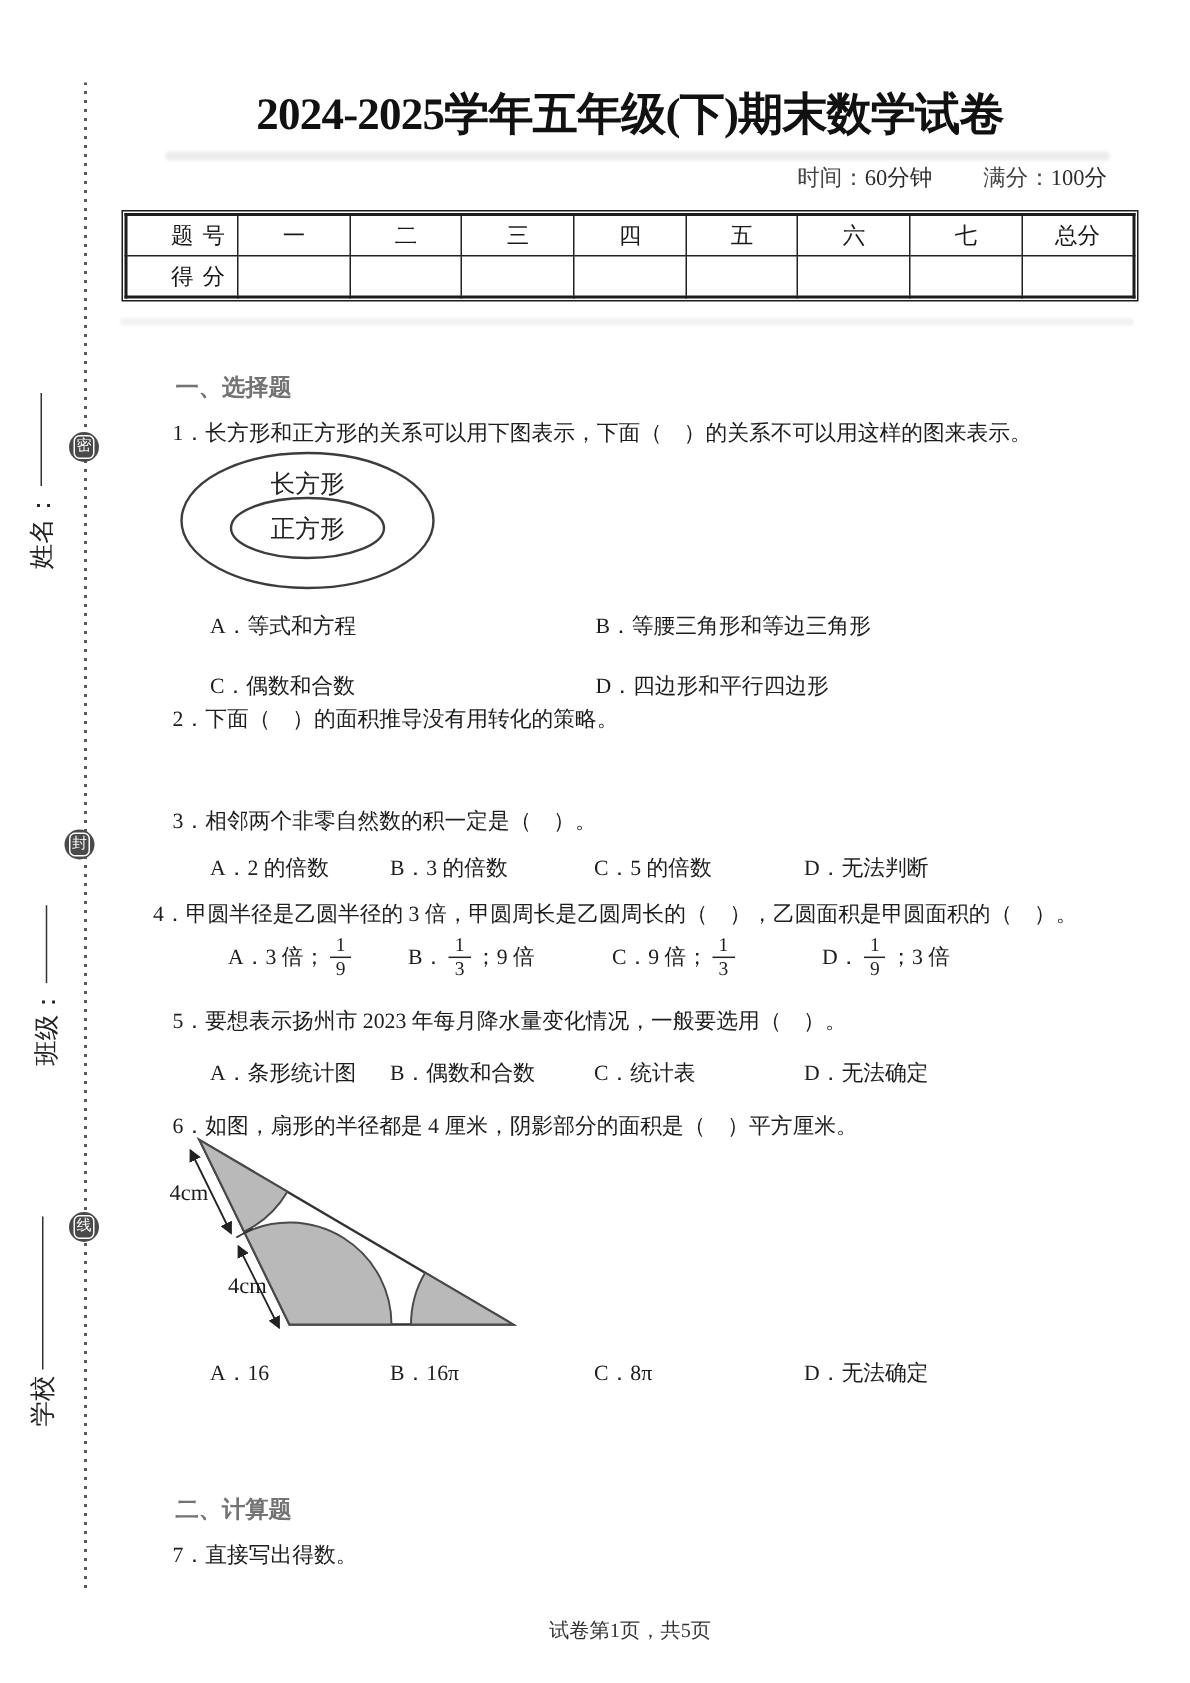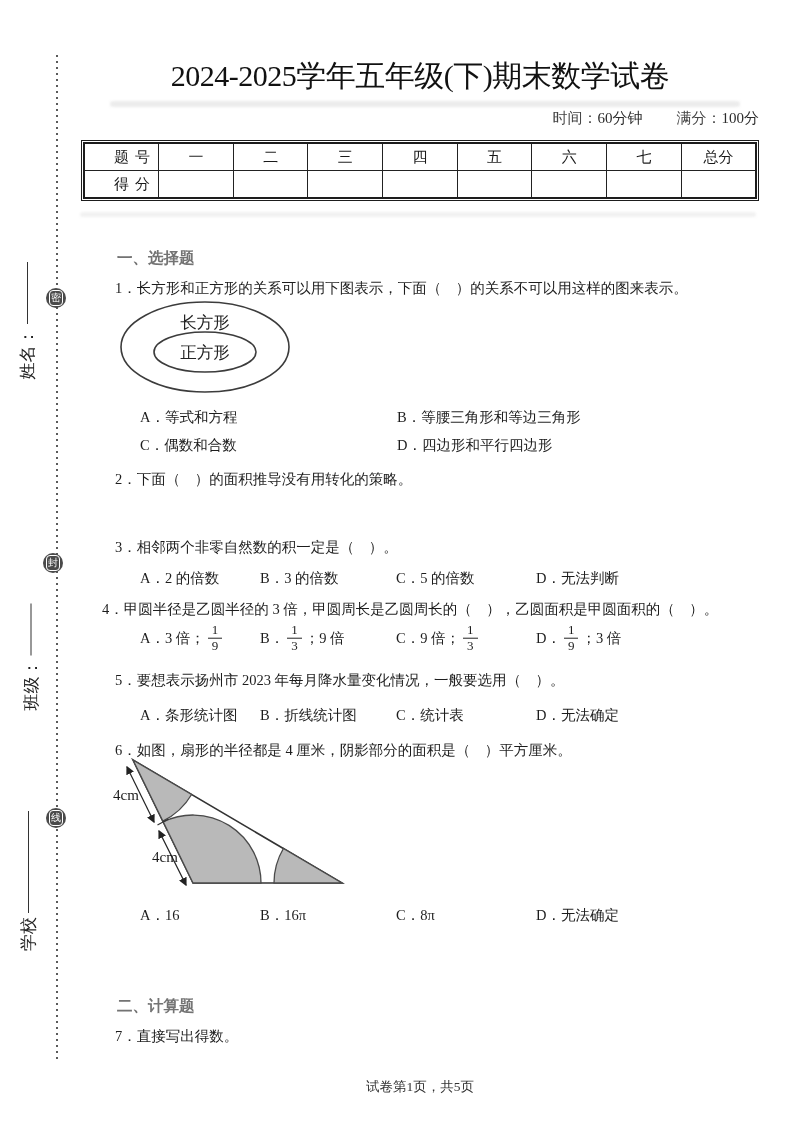--- a/index.html
+++ b/index.html
@@ -28,24 +28,24 @@
   .v-label .v-line{display:inline-block;border-bottom:1.5px solid #333;height:1px;}
   .vl-name{width:170px;left:-58px;top:310px;}
   .vl-name .v-line{width:62px;}
   .vl-class{width:115px;left:-27px;top:646px;}
   .vl-class .v-line{width:52px;}
   .vl-school{width:178px;left:-61px;top:870px;}
   .vl-school .v-line{width:102px;}
   
   .title{
     position:absolute;top:56px;left:83px;width:674px;margin:0;text-align:center;
-    font-size:30px;font-weight:400;letter-spacing:-0.5px;color:#111;
+    font-size:30px;font-weight:700;letter-spacing:-0.5px;color:#111;
   }
   .meta{
-    position:absolute;top:109px;left:87px;width:672px;text-align:right;
+    position:absolute;top:109px;left:66px;width:672px;text-align:right;
     font-size:15px;color:#2c2c2c;
   }
   .meta .gap{display:inline-block;width:34px;}
   .meta .lab{color:#444;}
   .smudge{position:absolute;background:#dedede;opacity:.55;filter:blur(1px);border-radius:3px;}
   
   .score-table{
     position:absolute;top:142px;left:83px;width:674px;border-collapse:collapse;
     table-layout:fixed;font-size:15px;color:#1a1a1a;
   }
@@ -53,21 +53,21 @@
   .score-table{border:2.2px solid #1d1d1d;outline:1px solid #1d1d1d;outline-offset:1px;}
   .score-table td.rowlab{letter-spacing:6px;font-weight:500;padding-left:27px;}
   
   .sec{position:absolute;left:117px;font-size:15.5px;font-weight:700;color:#737373;}
   .qtext{position:absolute;left:115px;width:648px;font-size:14.5px;color:#1d1d1d;white-space:nowrap;}
   .optrow{position:absolute;left:0;width:660px;height:22px;}
   .opt{position:absolute;font-size:14.5px;white-space:nowrap;color:#1d1d1d;display:inline-flex;align-items:center;}
   .cA{left:140px;}.cB{left:260px;}.cC{left:396px;}.cD{left:536px;}
   .cB1{left:397px;}
   .optrow.tall{height:40px;}
-  .optrow.tall .opt{top:50%;transform:translateY(-50%);}
+  .optrow.tall .opt{top:50%;transform:translateY(-50%);margin-left:12px;}
   .frac{display:inline-flex;flex-direction:column;align-items:center;line-height:1.1;
         font-size:13px;margin:0 3px;vertical-align:middle;}
   .frac i{font-style:normal;padding:0 4px;}
   .frac i.num{border-bottom:1.3px solid #222;padding-bottom:1px;}
   
   .fig{position:absolute;}
   .footer{
     position:absolute;top:1078px;left:83px;width:674px;text-align:center;
     font-size:13.5px;color:#333;
   }
@@ -142,21 +142,21 @@
     <ellipse cx="95" cy="51" rx="84" ry="45" fill="none" stroke="#3c3c3c" stroke-width="1.6"></ellipse>
     <ellipse cx="95" cy="56" rx="51" ry="20" fill="none" stroke="#3c3c3c" stroke-width="1.6"></ellipse>
     <text x="95" y="32" text-anchor="middle" font-size="16.5" fill="#222">长方形</text>
     <text x="95" y="62" text-anchor="middle" font-size="16.5" fill="#222">正方形</text>
   </svg>
 
   <div class="optrow" style="top:408px">
     <span class="opt cA">A．等式和方程</span>
     <span class="opt cB1">B．等腰三角形和等边三角形</span>
   </div>
-  <div class="optrow" style="top:436px">
+  <div class="optrow" style="top:448px">
     <span class="opt cA">C．偶数和合数</span>
     <span class="opt cB1">D．四边形和平行四边形</span>
   </div>
 
   <div class="qtext" style="top:470px">2．下面（　）的面积推导没有用转化的策略。</div>
 
   <div class="qtext" style="top:538px">3．相邻两个非零自然数的积一定是（　）。</div>
   <div class="optrow" style="top:569px">
     <span class="opt cA">A．2 的倍数</span>
     <span class="opt cB">B．3 的倍数</span>
@@ -196,21 +196,21 @@
           <i class="num">1</i>
           <i>9</i>
         </span>
         <span>；3 倍</span>
       </span>
   </div>
 
   <div class="qtext" style="top:671px">5．要想表示扬州市 2023 年每月降水量变化情况，一般要选用（　）。</div>
   <div class="optrow" style="top:706px">
     <span class="opt cA">A．条形统计图</span>
-    <span class="opt cB">B．折线统计图</span>
+    <span class="opt cB">B．偶数和合数</span>
     <span class="opt cC">C．统计表</span>
     <span class="opt cD">D．无法确定</span>
   </div>
 
   <div class="qtext" style="top:741px">6．如图，扇形的半径都是 4 厘米，阴影部分的面积是（　）平方厘米。</div>
 
   <svg class="fig" style="top:750px;left:105px" width="260" height="150" viewBox="0 0 260 150">
     <defs>
       <marker id="ah" viewBox="0 0 10 10" refX="8.5" refY="5" markerWidth="7" markerHeight="7" orient="auto-start-reverse">
         <path d="M0,0 L10,5 L0,10 Z" fill="#222"></path>

